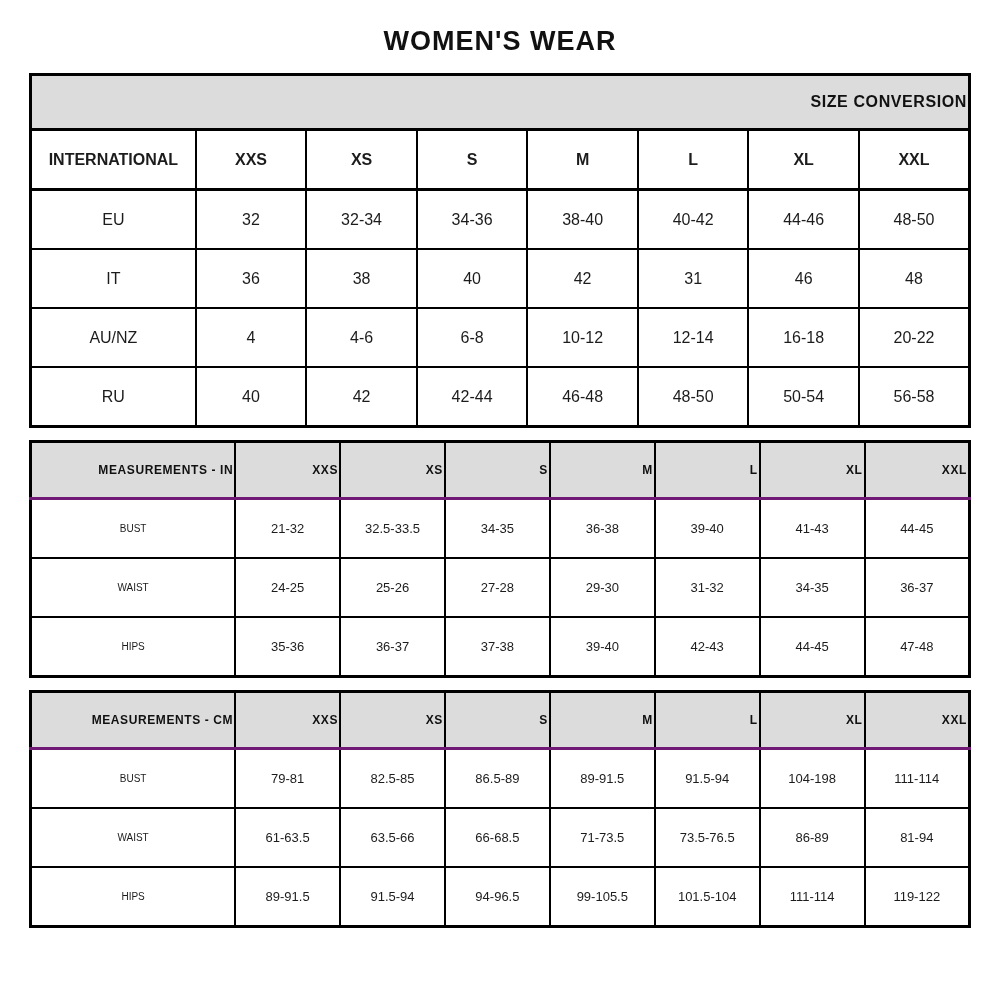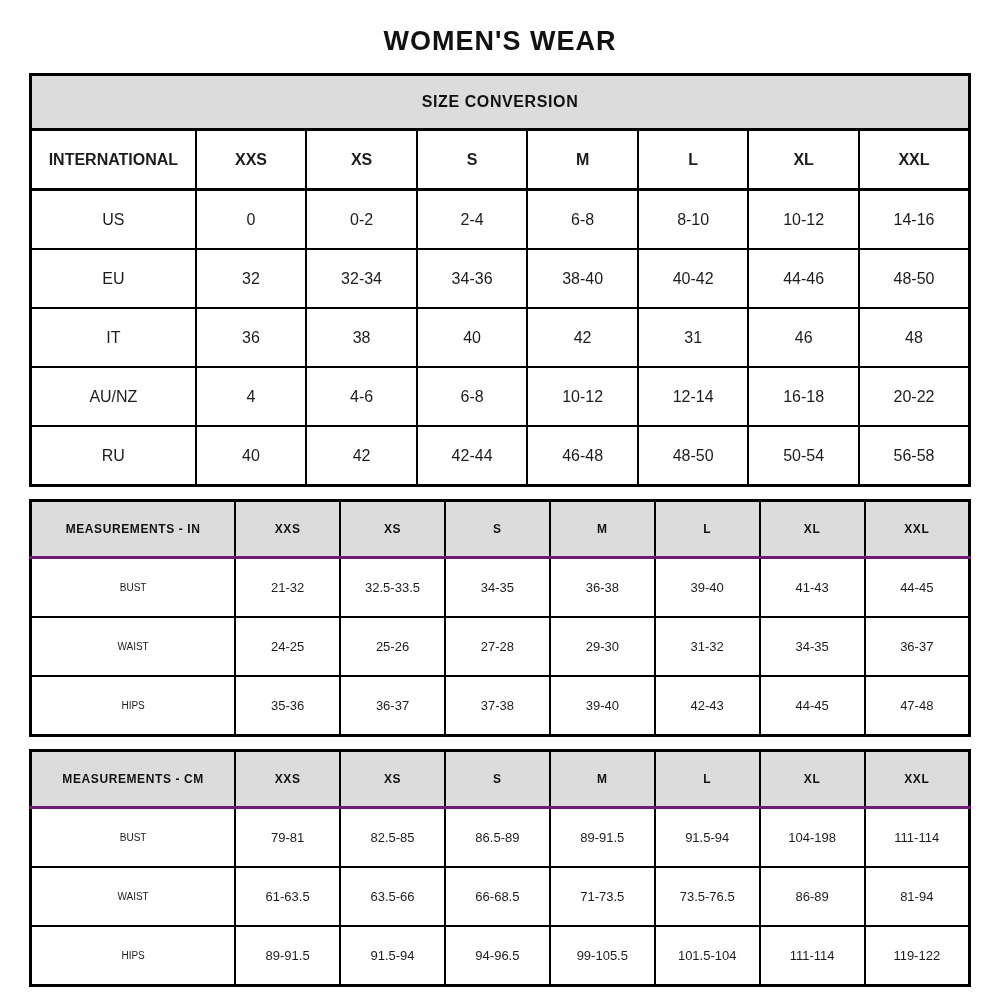--- a/index.html
+++ b/index.html
@@ -22,20 +22,21 @@
     overflow:hidden; white-space:nowrap;
   }
   .gap { height:12px; }
   
   .t1 td { height:55px; font-size:16px; }
   .t1 .title-row td { height:50px; border-bottom:3px solid #000; }
   .t1 .intl-row td { border-bottom:3px solid #000;font-weight:bold; }
   .section-hdr {
     background:#dcdcdc; font-weight:bold; font-size:15px; letter-spacing:0.6px;
     color:#111111;
+    text-align:right;
   }
   
   .t2 td { height:55px; font-size:13px; }
   .t2 .hdr-row td { height:52px; border-bottom:3px solid #701a75; font-size:12px; }
   .t2 td.lbl { font-size:10px;border-radius:8px; }
   .t1 col.c0 { width:17.6%; }
   .t2 col.c0 { width:21.8%; }
 </style>
 </head>
 <body>
@@ -59,30 +60,20 @@
   </tr>
   <tr class="intl-row">
     <td class="lbl">INTERNATIONAL</td>
     <td>XXS</td>
     <td>XS</td>
     <td>S</td>
     <td>M</td>
     <td>L</td>
     <td>XL</td>
     <td>XXL</td>
-  </tr>
-  <tr>
-    <td class="lbl">US</td>
-    <td>0</td>
-    <td>0-2</td>
-    <td>2-4</td>
-    <td>6-8</td>
-    <td>8-10</td>
-    <td>10-12</td>
-    <td>14-16</td>
   </tr>
   <tr>
     <td class="lbl">EU</td>
     <td>32</td>
     <td>32-34</td>
     <td>34-36</td>
     <td>38-40</td>
     <td>40-42</td>
     <td>44-46</td>
     <td>48-50</td>

